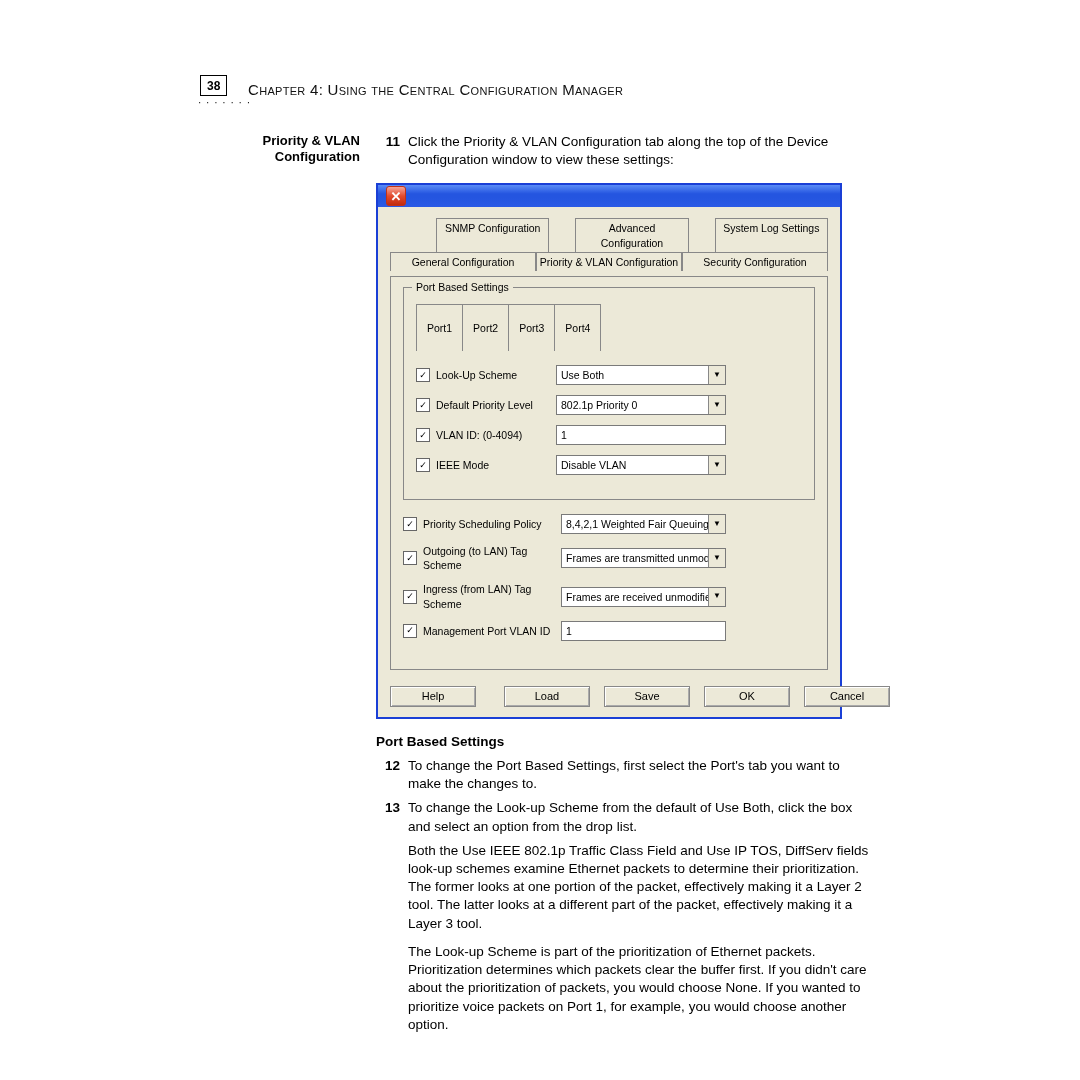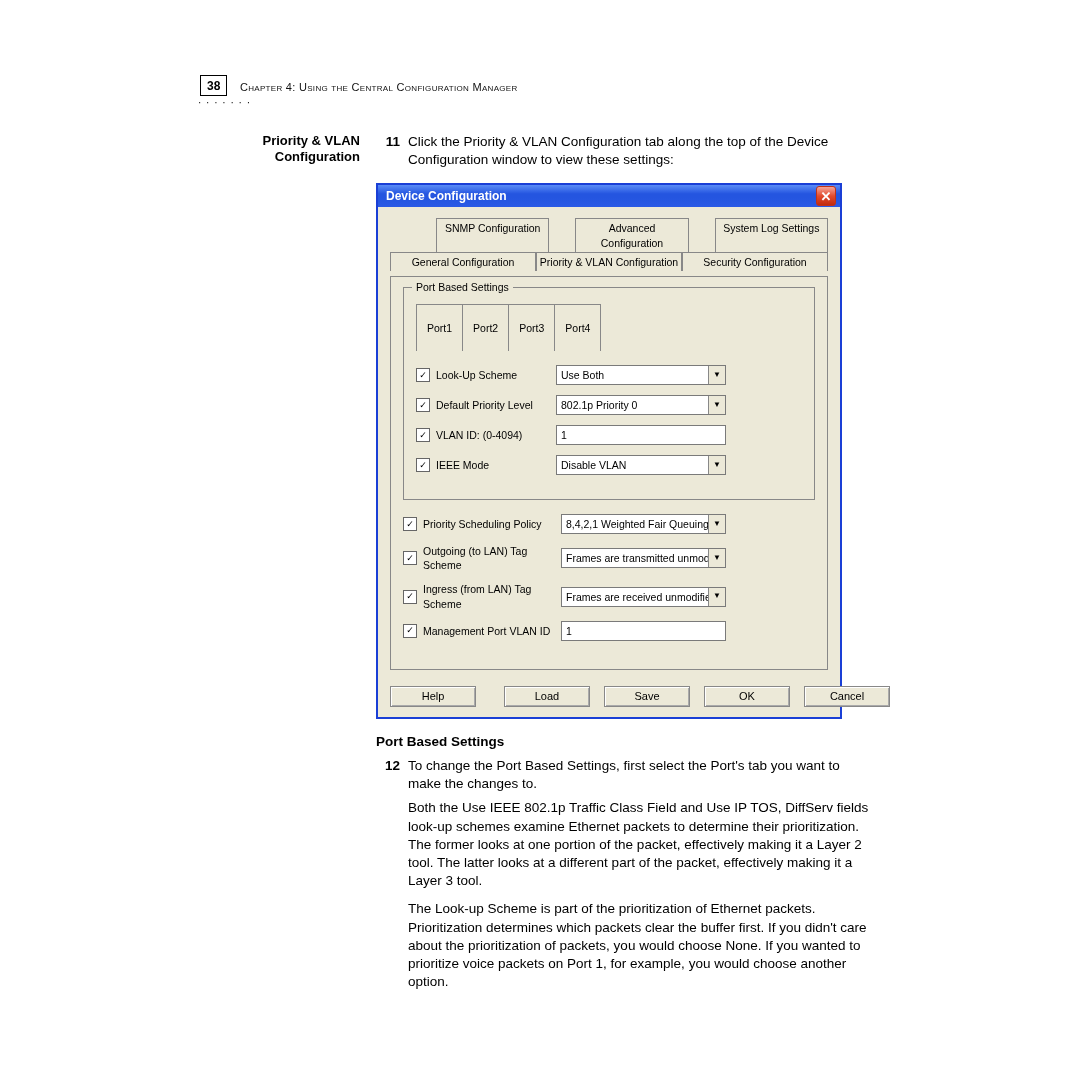--- a/index.html
+++ b/index.html
@@ -29,23 +29,23 @@
   .dots {
     position: absolute;
     left: -2px;
     top: 22px;
     font-size: 10px;
     letter-spacing: 1px;
     color:#000;
   }
   .chapter-line {
     position: absolute;
-    left: 40px;
+    left: 48px;
     top: 6px;
-    font-size: 11px;
+    font-size: 15px;
     font-variant: small-caps;
     letter-spacing: 0.3px;
     color: #111;
   }
   .content {
     position: absolute;
     top: 58px;
     left: 0;
     width: 100%;
   }
@@ -212,21 +212,20 @@
       <div class="margin-label">Priority &amp; VLAN Configuration</div>
       <div class="body-col">
         <div class="numitem">
           <div class="num">11</div>
           <div class="txt">Click the Priority &amp; VLAN Configuration tab along the top of the Device Configuration window to view these settings:</div>
         </div>
 
         <div class="dialog-wrap">
           <div class="dialog">
             <div class="titlebar">
-              <span class="caption">Device Configuration</span>
               <span class="closebtn">✕</span>
             </div>
             <div class="tabs-area">
               <div class="tab-rows">
                 <div class="tab-row top">
                   <div class="tab-cell">SNMP Configuration</div>
                   <div class="tab-cell">Advanced Configuration</div>
                   <div class="tab-cell">System Log Settings</div>
                 </div>
                 <div class="tab-row bottom">
@@ -321,18 +320,22 @@
               <div class="wbtn">Cancel</div>
             </div>
           </div>
         </div>
 
         <div class="subhead">Port Based Settings</div>
         <div class="numitem">
           <div class="num">12</div>
           <div class="txt">To change the Port Based Settings, first select the Port's tab you want to make the changes to.</div>
         </div>
+        <div class="numitem">
+          <div class="num">13</div>
+          <div class="txt">To change the Look-up Scheme from the default of Use Both, click the box and select an option from the drop list.</div>
+        </div>
         <p class="para">Both the Use IEEE 802.1p Traffic Class Field and Use IP TOS, DiffServ fields look-up schemes examine Ethernet packets to determine their prioritization. The former looks at one portion of the packet, effectively making it a Layer 2 tool. The latter looks at a different part of the packet, effectively making it a Layer 3 tool.</p>
         <p class="para">The Look-up Scheme is part of the prioritization of Ethernet packets. Prioritization determines which packets clear the buffer first. If you didn't care about the prioritization of packets, you would choose None. If you wanted to prioritize voice packets on Port 1, for example, you would choose another option.</p>
       </div>
     </div>
   </div>
 </div>
 
 </body></html>

